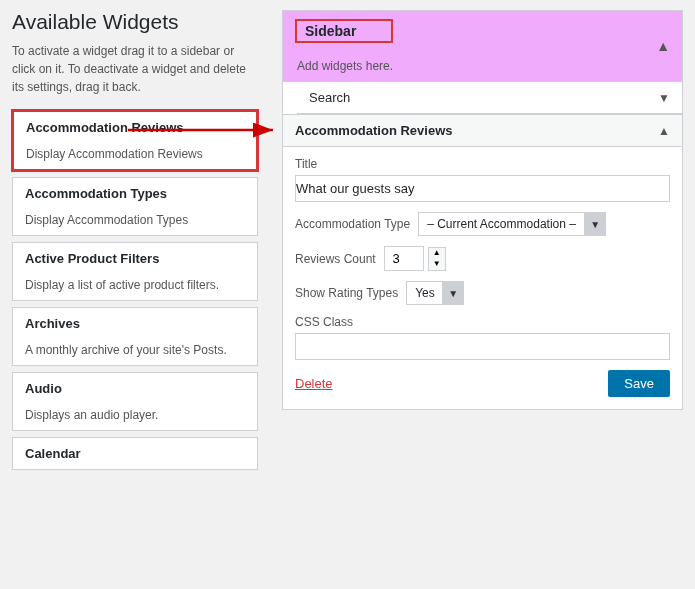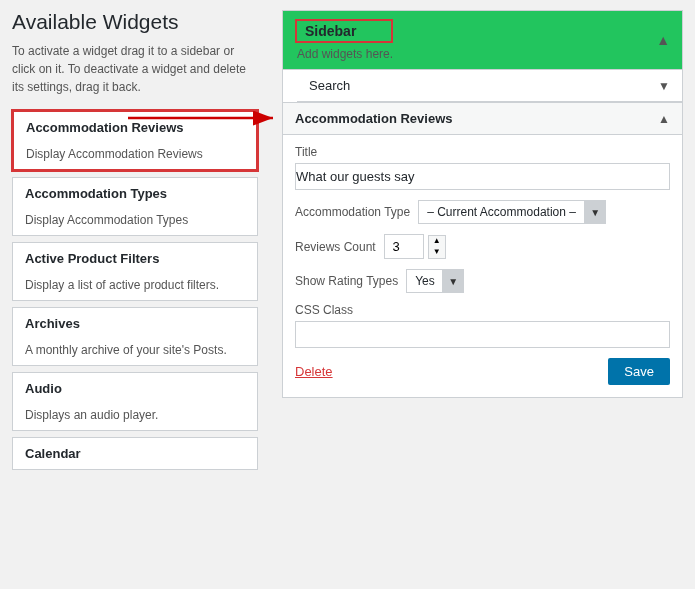--- a/index.html
+++ b/index.html
@@ -68,39 +68,39 @@
     .sidebar-box {
       background: #fff;
       border: 1px solid #ccd0d4;
     }
 
     .sidebar-header {
       display: flex;
       align-items: center;
       justify-content: space-between;
       padding: 8px 12px;
-      background: #22c55e;
+      background: #f0abfc;
       border-bottom: 1px solid #ccd0d4;
     }
     .sidebar-header .sidebar-title-block {
       display: flex;
       flex-direction: column;
     }
     .sidebar-header .sidebar-title {
       font-size: 14px;
       font-weight: 600;
       color: #23282d;
       border: 2px solid #d63638;
       padding: 2px 8px;
       display: inline-block;
     }
     .sidebar-header .sidebar-subtitle {
       font-size: 12px;
       color: #555;
-      margin-top: 4px;
+      margin-top: 16px;
       padding-left: 2px;
     }
     .chevron-up {
       font-size: 14px;
       color: #555;
     }
 
     
     .search-widget {
       display: flex;

